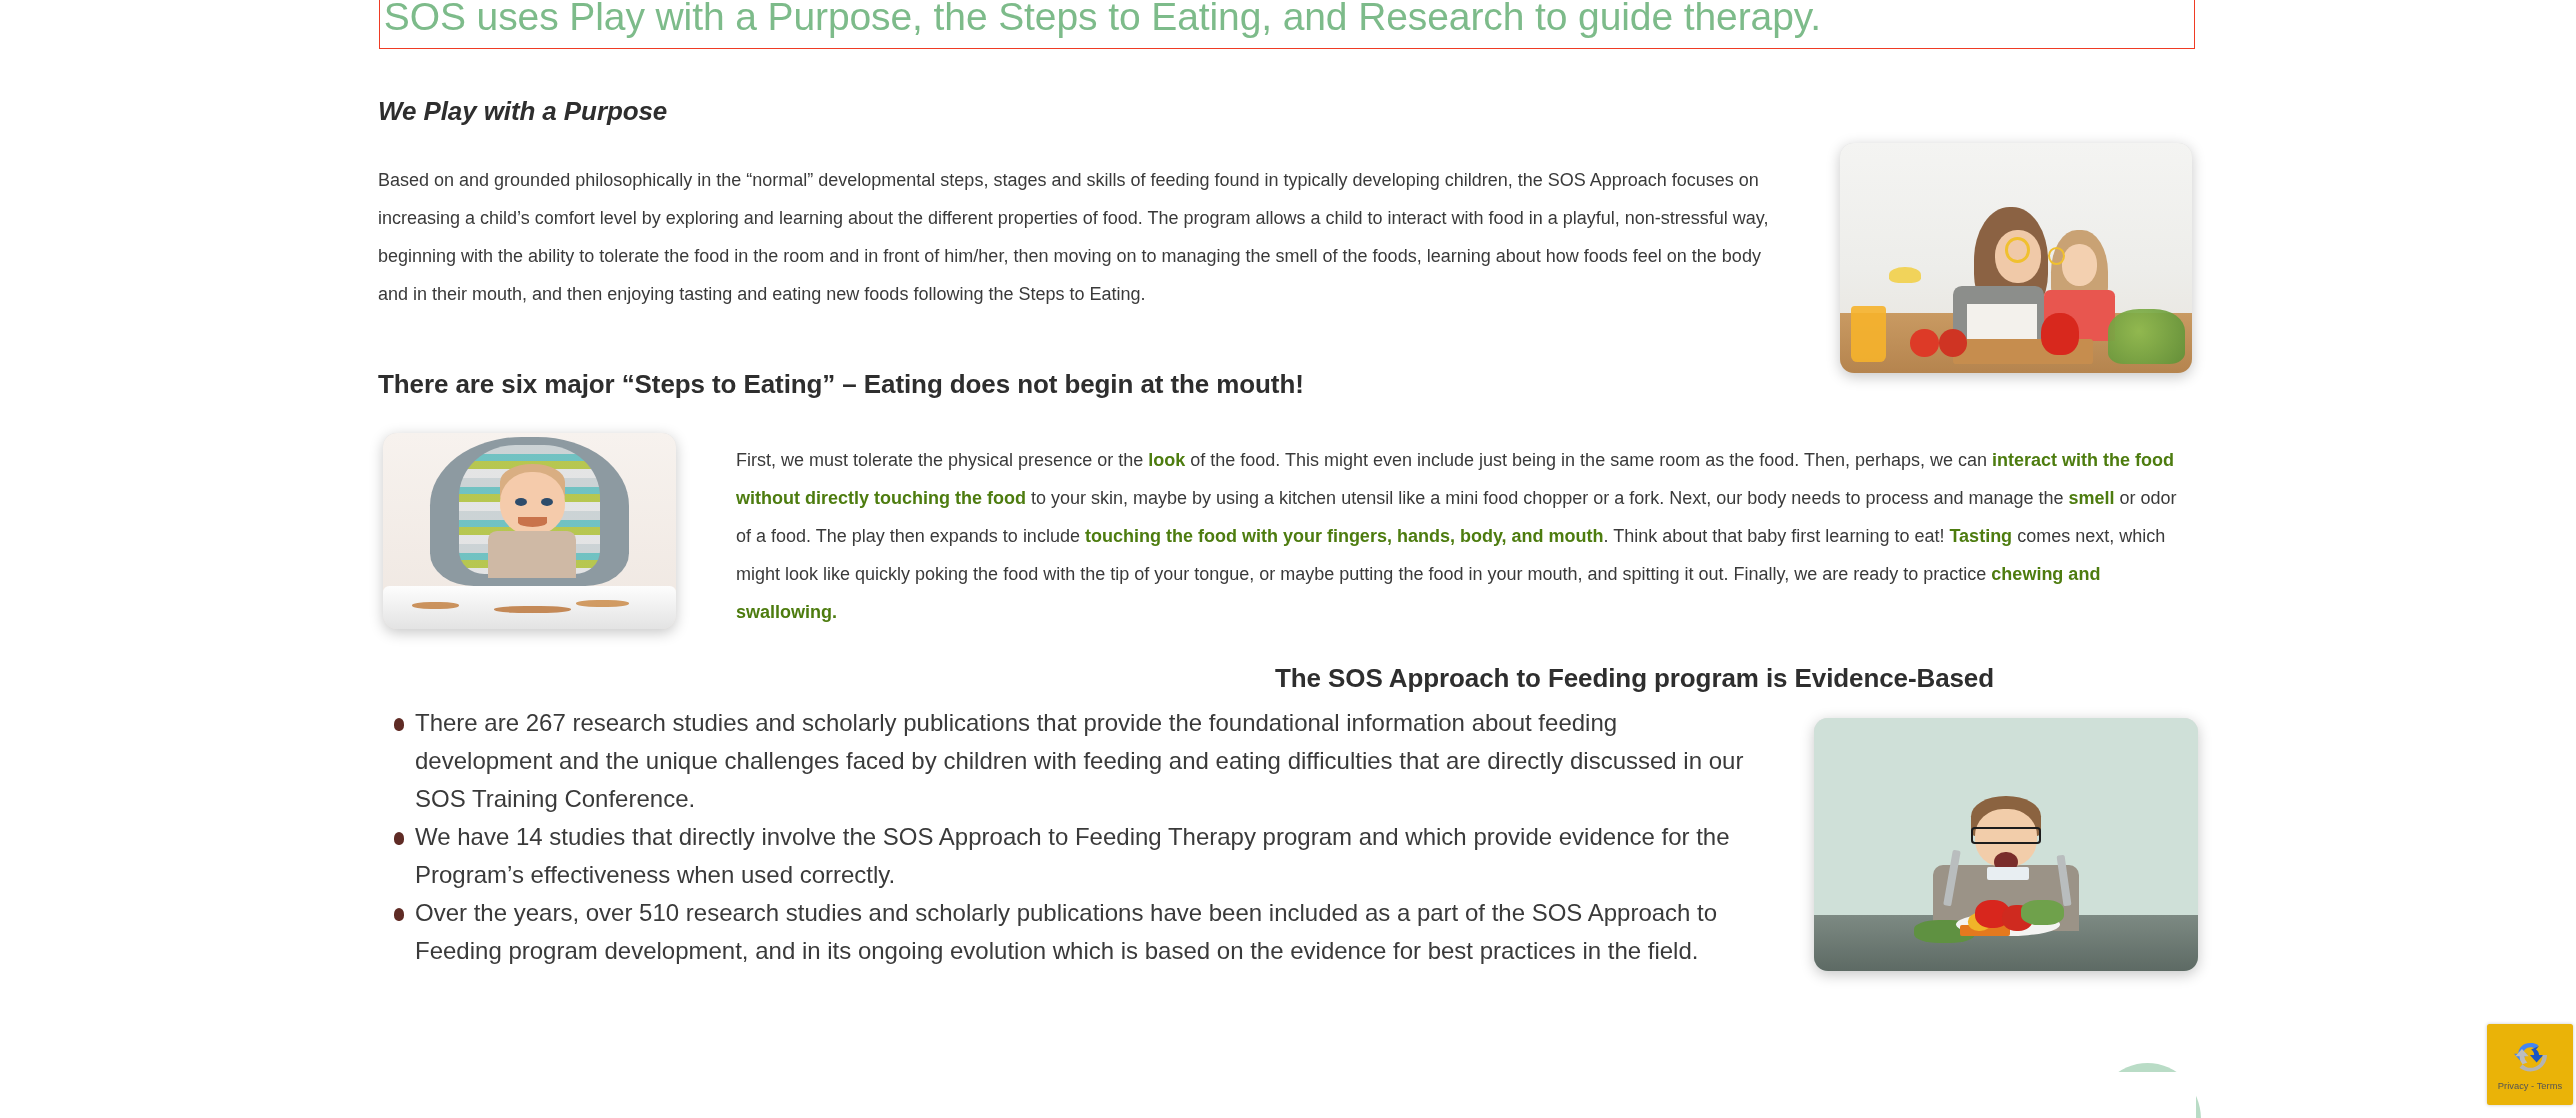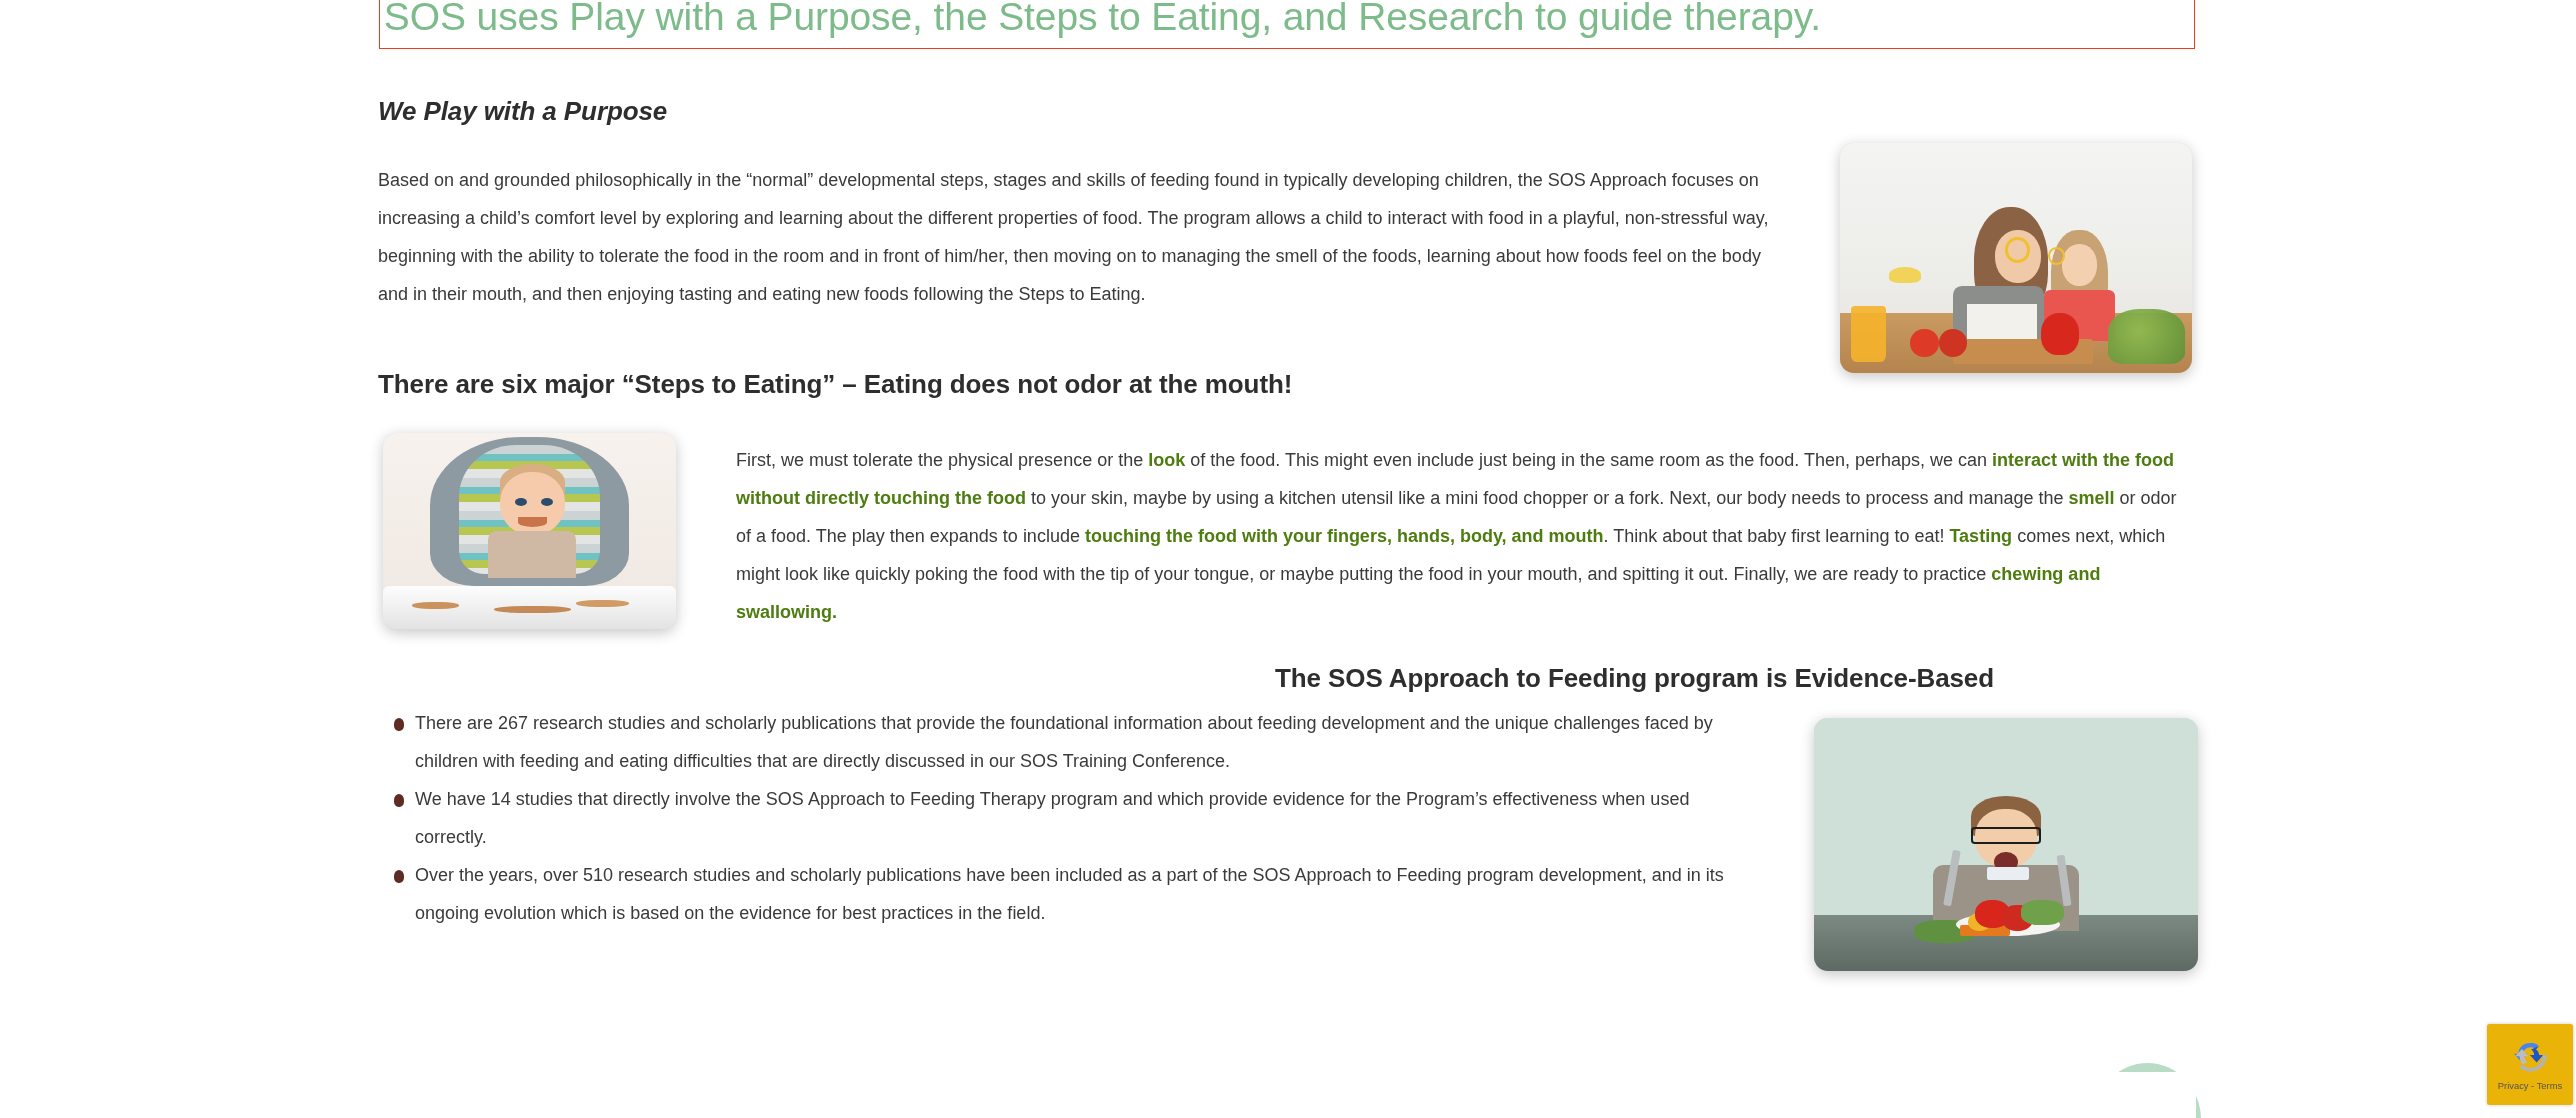--- a/index.html
+++ b/index.html
@@ -166,21 +166,21 @@
     position: absolute;
     left: 390px; top: 704px;
     width: 1365px;
     list-style: none;
     margin: 0; padding: 0;
   }
   #bullet-list li {
     position: relative;
     padding-left: 25px;
     margin: 0 0 0 0;
-    font-size: 18px;
+    font-size: 24px;
     line-height: 38px;
     color: #3a3a3a;
   }
   #bullet-list li .bullet-mark {
     position: absolute;
     left: 3.8px;
     top: 14px;
     width: 10.7px;
     height: 13.2px;
     background: #5f2b25;
@@ -259,21 +259,21 @@
       <div class="k-pepper2"></div>
       <div class="k-board"></div>
       <div class="k-tom1"></div>
       <div class="k-tom2"></div>
       <div class="k-redpep"></div>
       <div class="k-juice"></div>
       <div class="k-salad"></div>
     </div>
   </div>
 
-  <h2 class="h2" id="sec2-heading">There are six major “Steps to Eating” – Eating does not odor at the mouth!</h2>
+  <h2 class="h2" id="sec2-heading">There are six major “Steps to Eating” – Eating does not begin at the mouth!</h2>
 
   <div class="photo-card" id="photo-baby">
     <div class="scene">
       <div class="b-bg"></div>
       <div class="b-chair"></div>
       <div class="b-chevron"></div>
       <div class="b-hair"></div>
       <div class="b-head"></div>
       <div class="b-eye-l"></div>
       <div class="b-eye-r"></div>

